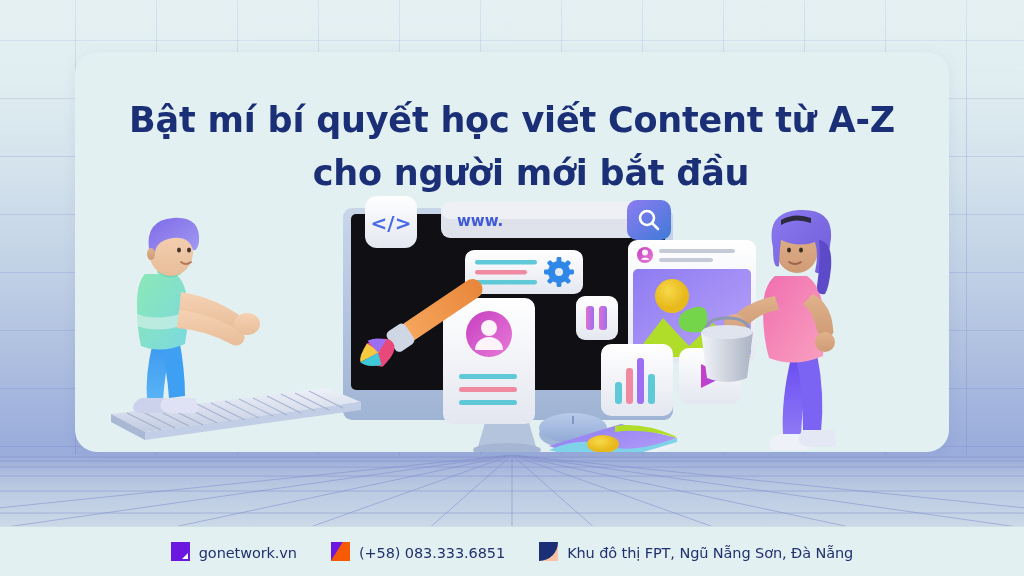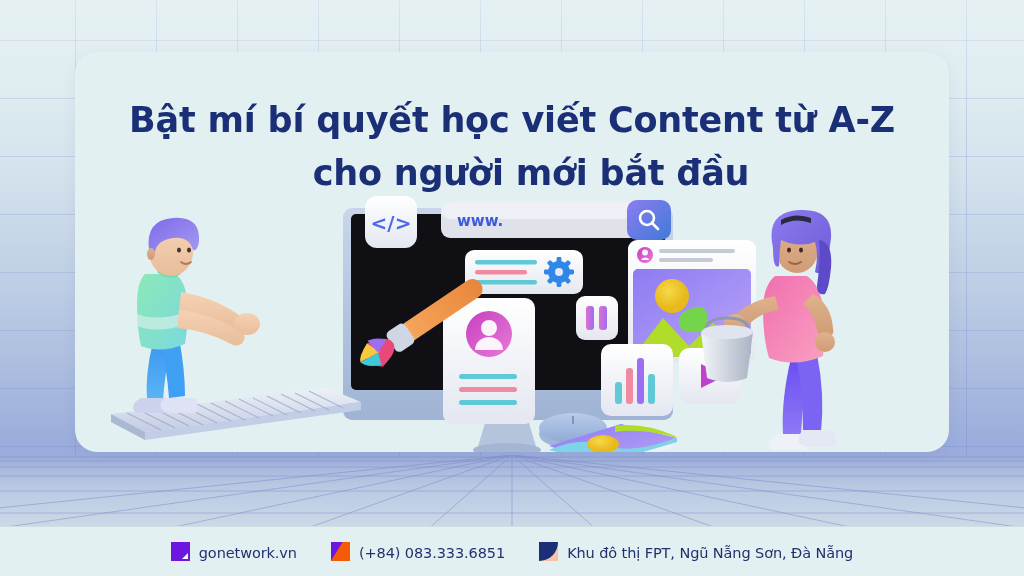--- a/index.html
+++ b/index.html
@@ -505,21 +505,21 @@
   <div class="footer">
 
     <div class="f-item">
       <span class="f-ico ico-globe"></span>
       <span class="f-label">gonetwork.vn</span>
     </div>
 
 
     <div class="f-item">
       <span class="f-ico ico-phone"></span>
-      <span class="f-label">(+84) 083.333.6851</span>
+      <span class="f-label">(+58) 083.333.6851</span>
     </div>
 
     <div class="f-item">
       <span class="f-ico ico-pin"></span>
       <span class="f-label">Khu đô thị FPT, Ngũ Nẵng Sơn, Đà Nẵng</span>
     </div>
 
   </div>
 </div>
 

